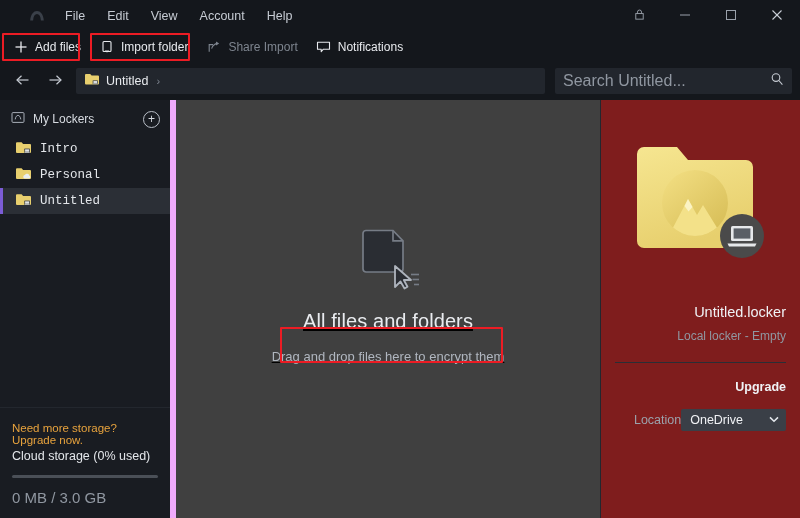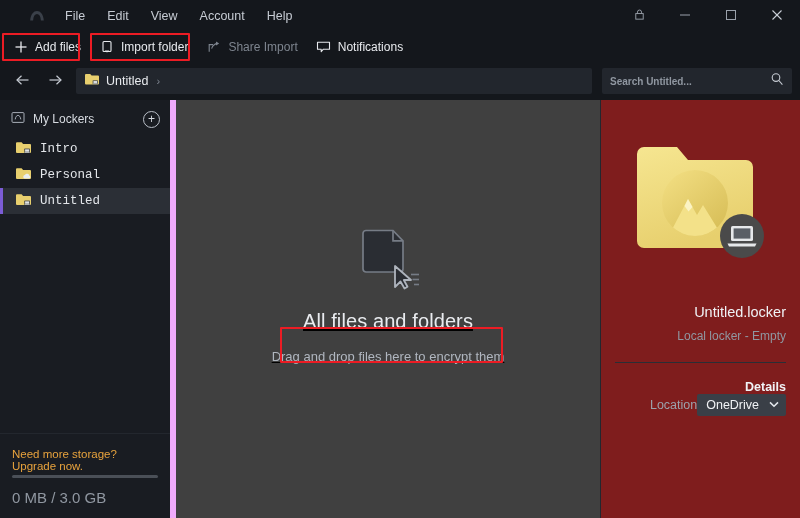--- a/index.html
+++ b/index.html
@@ -69,21 +69,21 @@
   .crumb { display: flex; align-items: center; gap: 6px; }
   .crumb-label { color: #e9ebef; font-size: 12.5px; }
   .crumb-sep { color: #7e858f; font-size: 11px; margin-left: 2px; }
   .searchbox {
     flex: 0 0 190px; height: 26px; margin-left: 8px;
     background: #22262d; border-radius: 2px;
     display: flex; align-items: center; padding: 0 8px;
   }
   .search-input {
     flex: 1 1 auto; background: transparent; border: none; outline: none;
-    color: #c6cbd3; font-size: 10px; font-family: inherit; min-width: 0; font-weight: bold;
+    color: #c6cbd3; font-size: 16px; font-family: inherit; min-width: 0;
   }
   .search-input::placeholder { color: #9097a1; }
 
   
   .body { flex: 1 1 auto; display: flex; min-height: 0; }
 
   
   .sidebar {
     flex: 0 0 176px; background: #191c22;
     display: flex; flex-direction: column;
@@ -140,25 +140,25 @@
     text-align: right;
   }
   .big-icon-wrap {
     height: 200px; display: flex; align-items: center; justify-content: center;
     padding-top: 10px;
   }
   .locker-name { color: #f0f2f5; font-size: 14.5px; margin-top: 4px; }
   .locker-state { color: #9097a1; font-size: 12px; margin-top: 9px; }
   .rp-divider { height: 1px; background: #2a2e35; margin: 19px 0 0 0; }
   .details-title { color: #f0f2f5; font-size: 12.5px; font-weight: bold; margin-top: 17px; }
-  .detail-row { display: flex; align-items: center; }
+  .detail-row { display: flex; align-items: center; margin-top: 15px; }
   .detail-key { color: #9ba2ac; font-size: 12.5px; flex: 1 1 auto; }
   .select-pill {
     background: #3a3f47; border-radius: 2px;
-    display: flex; align-items: center; gap: 10px;
+    display: flex; align-items: center; gap: 26px;
     height: 22px; padding: 0 7px 0 9px;
     color: #f0f2f5; font-size: 12.5px;
   }
   .chev { font-size: 9px; color: #dfe3e8; }
 </style>
 </head>
 <body>
 
 <div class="app">
 
@@ -348,20 +348,21 @@
               <rect x="10.1" y="9.4" width="4.0" height="2.3" fill="#dfe3e8"></rect>
               <rect x="9.7" y="12.1" width="4.8" height="0.65" fill="#dfe3e8"></rect>
             </svg>
           </span>
           <span>Untitled</span>
         </div>
       </div>
 
       <div class="storage">
         <div class="upgrade">Need more storage? Upgrade now.</div>
+        <div class="cloud-label">Cloud storage (0% used)</div>
         <div class="bar-track">
           <div class="bar-fill" style="width: 0%;"></div>
         </div>
         <div class="bar-text">0 MB / 3.0 GB</div>
       </div>
     </div>
 
     <div class="main">
       <div class="empty">
         <div class="empty-icon">
@@ -411,21 +412,21 @@
             <rect x="100" y="86" width="22" height="15" rx="1.6" fill="#e6e8ea"></rect>
             <rect x="102.6" y="88.4" width="16.8" height="10.2" fill="#5a5f66"></rect>
             <path d="M96.5 103.5 H125.5 L124 106.5 H98 Z" fill="#e6e8ea"></path>
           </svg>
         </span>
       </div>
 
       <div class="locker-name">Untitled.locker</div>
       <div class="locker-state">Local locker - Empty</div>
       <div class="rp-divider"></div>
-      <div class="details-title">Details</div>
+      <div class="details-title">Upgrade</div>
 
       <div class="detail-row">
         <span class="detail-key">Location</span>
         <span class="select-pill">
           <span>OneDrive</span>
           <span class="chev">
             <svg width="10" height="7" viewBox="0 0 10 7">
               <polyline points="1,1.4 5,5.2 9,1.4" fill="none" stroke="#e4e8ed" stroke-width="1.5"></polyline>
             </svg>
           </span>

